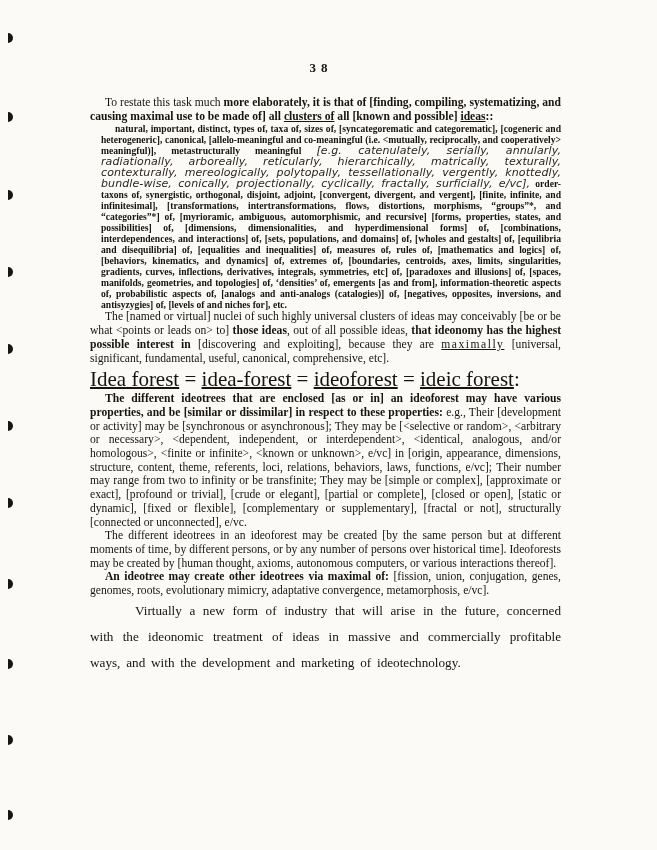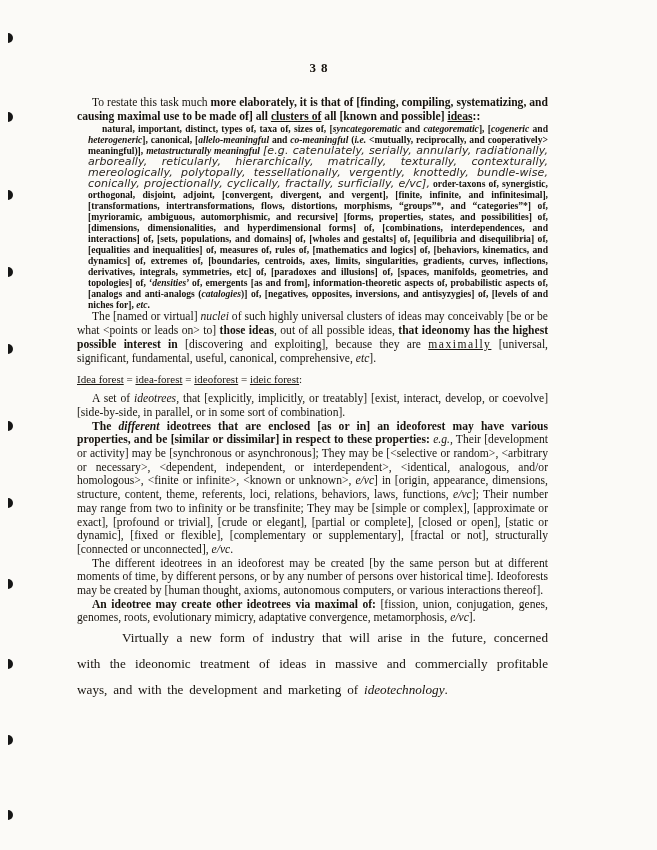--- a/index.html
+++ b/index.html
@@ -12,33 +12,33 @@
     color:#17130e;
     overflow:hidden;
     box-sizing:border-box;
   }
   .pageno {
     position:absolute; top:60px; left:86px; width:470px;
     text-align:center; font-size:13px; letter-spacing:5px;
     font-weight:bold;
   }
   .column {
-    position:absolute; top:96px; left:77px; width:471px;
+    position:absolute; top:96px; left:90px; width:471px;
     text-align:justify;
   }
   .blk { text-align:justify; }
   .blk.p    { font-size:11.6px; line-height:13.7px; text-indent:15px; }
   .blk.fine { font-size:9.6px;  line-height:11.0px; font-weight:bold;
               margin-left:11px; text-indent:14px; }
-  .blk.h    { font-size:11px; line-height:19px; text-align:left; text-indent:0;
+  .blk.h    { font-size:21px; line-height:19px; text-align:left; text-indent:0;
               margin-top:5px; margin-bottom:3px; }
   .blk.last { font-size:13.2px; line-height:26px; text-indent:45px;
               word-spacing:2.5px; }
   .b  { font-weight:bold; }
-  .i  { font-style:italic; }
+  .i  { }
   .u  { text-decoration:underline; text-underline-offset:1px; }
   .ls { letter-spacing:1.5px; }
   .alt {
     font-family:"DejaVu Sans", sans-serif;
     font-style:italic; font-weight:normal;
     font-size:11px; letter-spacing:0.1px; color:#2a2520;
   }
   .mark {
     position:absolute; left:8px; width:5px; height:10px;
     background:#161616;
@@ -61,19 +61,18 @@
       <div class="mark" style="top: 659px;"></div>
       <div class="mark" style="top: 735px;"></div>
       <div class="mark" style="top: 810px;"></div>
     </div>
   <div class="pageno">38</div>
   <div class="column">
       <div class="blk p"><span>To restate this task much </span><span class="b">more elaborately, it is that of [finding, compiling, systematizing, and causing maximal use to be made of] all </span><span class="b u">clusters of</span><span class="b"> all [known and possible] </span><span class="b u">ideas</span><span class="b">::</span></div>
       <div class="blk fine"><span>natural, important, distinct, types of, taxa of, sizes of, [</span><span class="i">syncategorematic</span><span> and </span><span class="i">categorematic</span><span>], [</span><span class="i">cogeneric</span><span> and </span><span class="i">heterogeneric</span><span>], canonical, [</span><span class="i">allelo-meaningful</span><span> and </span><span class="i">co-meaningful</span><span> (</span><span class="i">i.e.</span><span> &lt;mutually, reciprocally, and cooperatively&gt; meaningful)], </span><span class="i">metastructurally meaningful</span><span> </span><span class="alt">[e.g. catenulately, serially, annularly, radiationally, arboreally, reticularly, hierarchically, matrically, texturally, contexturally, mereologically, polytopally, tessellationally, vergently, knottedly, bundle-wise, conically, projectionally, cyclically, fractally, surficially, e/vc],</span><span> order-taxons of, synergistic, orthogonal, disjoint, adjoint, [convergent, divergent, and vergent], [finite, infinite, and infinitesimal], [transformations, intertransformations, flows, distortions, morphisms, “groups”*, and “categories”*] of, [myrioramic, ambiguous, automorphismic, and recursive] [forms, properties, states, and possibilities] of, [dimensions, dimensionalities, and hyperdimensional forms] of, [combinations, interdependences, and interactions] of, [sets, populations, and domains] of, [wholes and gestalts] of, [equilibria and disequilibria] of, [equalities and inequalities] of, measures of, rules of, [mathematics and logics] of, [behaviors, kinematics, and dynamics] of, extremes of, [boundaries, centroids, axes, limits, singularities, gradients, curves, inflections, derivatives, integrals, symmetries, etc] of, [paradoxes and illusions] of, [spaces, manifolds, geometries, and topologies] of, ‘</span><span class="i">densities</span><span>’ of, emergents [as and from], information-theoretic aspects of, probabilistic aspects of, [analogs and anti-analogs (</span><span class="i">catalogies</span><span>)] of, [negatives, opposites, inversions, and antisyzygies] of, [levels of and niches for], </span><span class="i">etc</span><span>.</span></div>
       <div class="blk p"><span>The [named or virtual] </span><span class="i">nuclei</span><span> of such highly universal clusters of ideas may conceivably [be or be what &lt;points or leads on&gt; to] </span><span class="b">those ideas</span><span>, out of all possible ideas, </span><span class="b">that ideonomy has the highest possible interest in</span><span> [discovering and exploiting], because they are </span><span class="u ls">maximally</span><span> [universal, significant, fundamental, useful, canonical, comprehensive, </span><span class="i">etc</span><span>].</span></div>
       <div class="blk h"><span class="u">Idea forest</span><span> = </span><span class="u">idea-forest</span><span> = </span><span class="u">ideoforest</span><span> = </span><span class="u">ideic forest</span><span>:</span></div>
-      <div class="blk p"><span>A set of </span><span class="i">ideotrees</span><span>, that [explicitly, implicitly, or treatably] [exist, interact, develop, or coevolve] [side-by-side, in parallel, or in some sort of combination].</span></div>
       <div class="blk p"><span class="b">The </span><span class="b i">different</span><span class="b"> ideotrees that are enclosed [as or in] an ideoforest may have various properties, and be [similar or dissimilar] in respect to these properties: </span><span class="i">e.g.,</span><span> Their [development or activity] may be [synchronous or asynchronous]; They may be [&lt;selective or random&gt;, &lt;arbitrary or necessary&gt;, &lt;dependent, independent, or interdependent&gt;, &lt;identical, analogous, and/or homologous&gt;, &lt;finite or infinite&gt;, &lt;known or unknown&gt;, </span><span class="i">e/vc</span><span>] in [origin, appearance, dimensions, structure, content, theme, referents, loci, relations, behaviors, laws, functions, </span><span class="i">e/vc</span><span>]; Their number may range from two to infinity or be transfinite; They may be [simple or complex], [approximate or exact], [profound or trivial], [crude or elegant], [partial or complete], [closed or open], [static or dynamic], [fixed or flexible], [complementary or supplementary], [fractal or not], structurally [connected or unconnected], </span><span class="i">e/vc</span><span>.</span></div>
       <div class="blk p"><span>The different ideotrees in an ideoforest may be created [by the same person but at different moments of time, by different persons, or by any number of persons over historical time]. Ideoforests may be created by [human thought, axioms, autonomous computers, or various interactions thereof].</span></div>
       <div class="blk p"><span class="b">An ideotree may create other ideotrees via maximal of:</span><span> [fission, union, conjugation, genes, genomes, roots, evolutionary mimicry, adaptative convergence, metamorphosis, </span><span class="i">e/vc</span><span>].</span></div>
       <div class="blk last"><span>Virtually a new form of industry that will arise in the future, concerned with the ideonomic treatment of ideas in massive and commercially profitable ways, and with the development and marketing of </span><span class="i">ideotechnology</span><span>.</span></div>
     </div>
 </div>
 
 </body></html>

